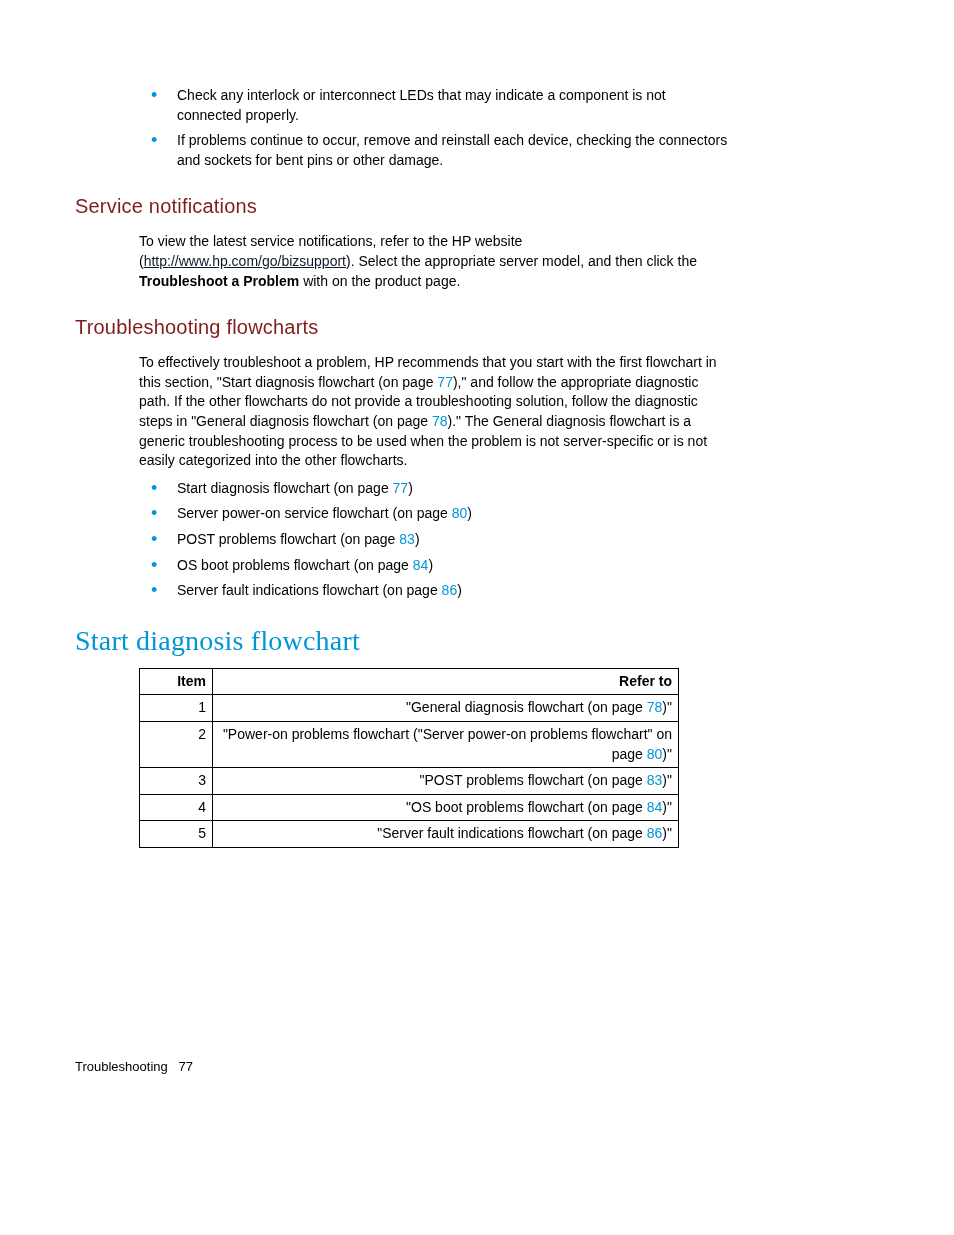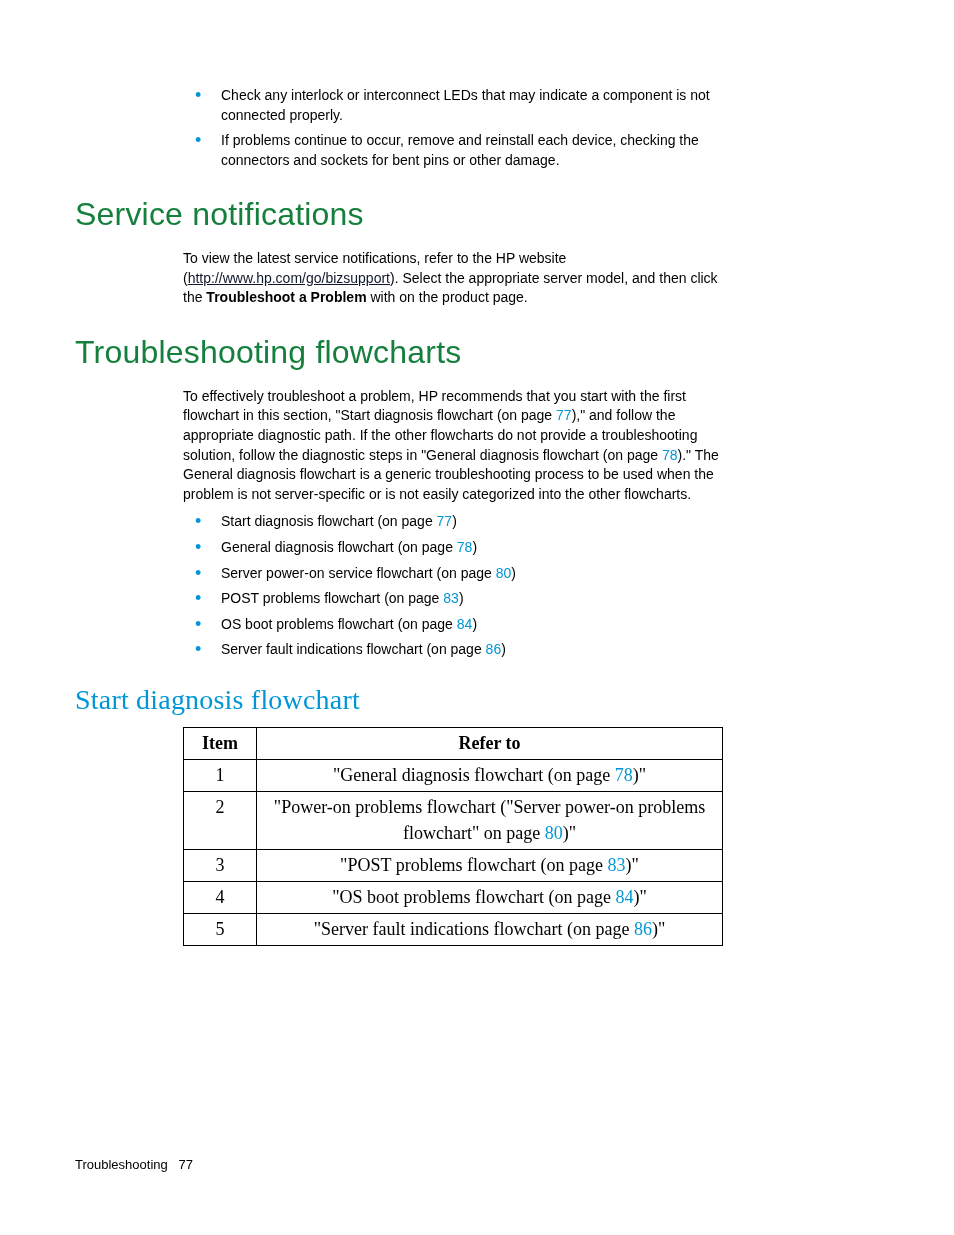--- a/index.html
+++ b/index.html
@@ -9,35 +9,35 @@
       margin: 0;
       padding: 80px 75px 40px 75px;
       width: 804px;
       box-sizing: border-box;
       background: #fff;
       line-height: 1.4;
     }
     h1 {
       font-family: Arial, Helvetica, sans-serif;
       font-weight: normal;
-      color: #15803d;
-      font-size: 32px;
+      color: #7f1d1d;
+      font-size: 20px;
       margin: 22px 0 12px 0;
       letter-spacing: 0.2px;
     }
     h2 {
       font-family: Liberation Serif, serif;
       font-weight: normal;
       color: #0096d6;
       font-size: 28px;
       margin: 20px 0 8px 0;
       letter-spacing: 0.2px;
     }
     .body-block {
-      margin-left: 108px;
+      margin-left: 64px;
     }
     p {
       margin: 8px 0;
     }
     ul.bullets {
       list-style: none;
       padding: 0;
       margin: 6px 0 14px 0;
     }
     ul.bullets > li {
@@ -69,24 +69,23 @@
     }
     strong { font-weight: bold; }
     table.ref {
       border-collapse: collapse;
       width: 540px;
       margin-top: 6px;
     }
     table.ref th, table.ref td {
       border: 1px solid #000;
       padding: 3px 6px;
-      text-align: center;
+      text-align: right;
       vertical-align: top;
-      font-size: 18px;
-      font-family: Liberation Serif, serif;
+      font-size: 14px;
     }
     table.ref th {
       font-weight: bold;
     }
     .footer {
       position: relative;
       margin-top: 210px;
       text-align: left;
       font-size: 13px;
     }
@@ -108,21 +107,20 @@
   </p>
 </div>
 
 <h1>Troubleshooting flowcharts</h1>
 <div class="body-block">
   <p>
     <span>To effectively troubleshoot a problem, HP recommends that you start with the first flowchart in this section, "Start diagnosis flowchart (on page </span><a class="pagelink">77</a><span>)," and follow the appropriate diagnostic path. If the other flowcharts do not provide a troubleshooting solution, follow the diagnostic steps in "General diagnosis flowchart (on page </span><a class="pagelink">78</a><span>)." The General diagnosis flowchart is a generic troubleshooting process to be used when the problem is not server-specific or is not easily categorized into the other flowcharts.</span>
   </p>
   <ul class="bullets">
     <li><span>Start diagnosis flowchart (on page </span><a class="pagelink">77</a><span>)</span></li>
-    <li><span>General diagnosis flowchart (on page </span><a class="pagelink">78</a><span>)</span></li>
     <li><span>Server power-on service flowchart (on page </span><a class="pagelink">80</a><span>)</span></li>
     <li><span>POST problems flowchart (on page </span><a class="pagelink">83</a><span>)</span></li>
     <li><span>OS boot problems flowchart (on page </span><a class="pagelink">84</a><span>)</span></li>
     <li><span>Server fault indications flowchart (on page </span><a class="pagelink">86</a><span>)</span></li>
   </ul>
 </div>
 
 <h2>Start diagnosis flowchart</h2>
 <div class="body-block">
   <table class="ref">

